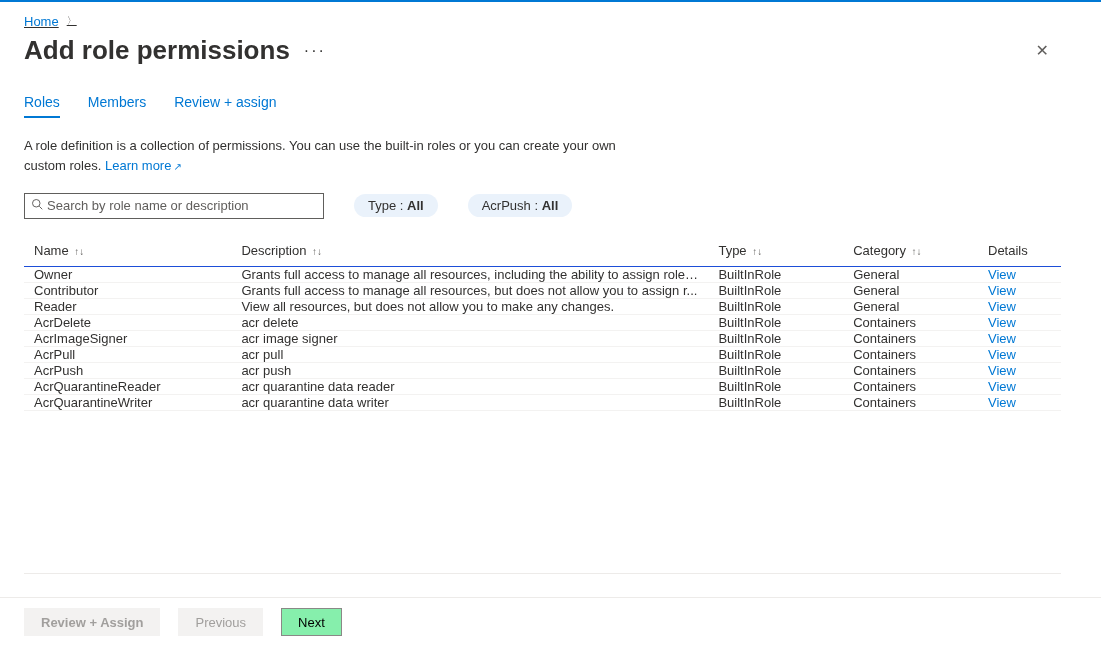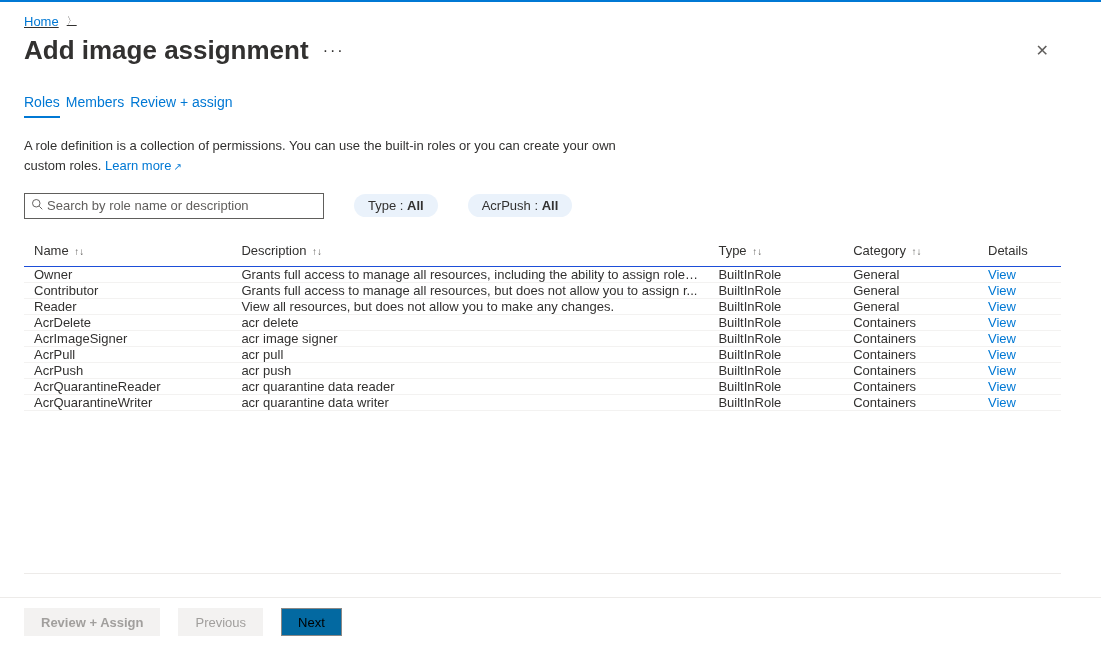--- a/index.html
+++ b/index.html
@@ -38,21 +38,21 @@
   align-items: center;
   justify-content: space-between;
   margin-bottom: 28px;
 }
 .title-left { display: flex; align-items: center; gap: 14px; }
 .page-title { font-size: 26px; font-weight: 600; color: #323130; }
 .more-dots { font-size: 16px; color: #323130; letter-spacing: 2px; cursor: pointer; }
 .close-x { font-size: 16px; color: #605e5c; cursor: pointer; padding: 4px; margin-right: 8px;}
 .tabs {
   display: flex;
-  gap: 6px;
+  gap: 28px;
   border-bottom: 0;
   margin-bottom: 18px;
 }
 .tab {
   color: #0078d4;
   font-size: 14px;
   padding-bottom: 6px;
   cursor: pointer;
   border-bottom: 2px solid transparent;
 }
@@ -130,21 +130,21 @@
   display: flex;
   gap: 18px;
   border-top: 1px solid #edebe9;
   background: #fff;
 }
 .btn {
   height: 28px;
   padding: 0 16px;
   font-size: 13px;
   border: 1px solid #8a8886;
-  background: #0369a1;
+  background: #86efac;
   cursor: pointer;
   font-family: inherit;
 }
 .btn.disabled {
   background: #f3f2f1;
   border: 1px solid #f3f2f1;
   color: #a19f9d;
   cursor: not-allowed;
   font-weight: 600;
 }
@@ -161,21 +161,21 @@
 <div class="page-wrap">
 <div class="content">
 
   <div class="breadcrumb">
     <a href="#">Home</a>
     <span class="chevron">〉</span>
   </div>
 
   <div class="title-row">
     <div class="title-left">
-      <h1 class="page-title">Add image assignment</h1>
+      <h1 class="page-title">Add role permissions</h1>
       <span class="more-dots">···</span>
     </div>
     <span class="close-x">✕</span>
   </div>
 
   <div class="scroll-region">
 
   <div class="tabs">
     <div class="tab active">Roles</div>
     <div class="tab">Members</div>

